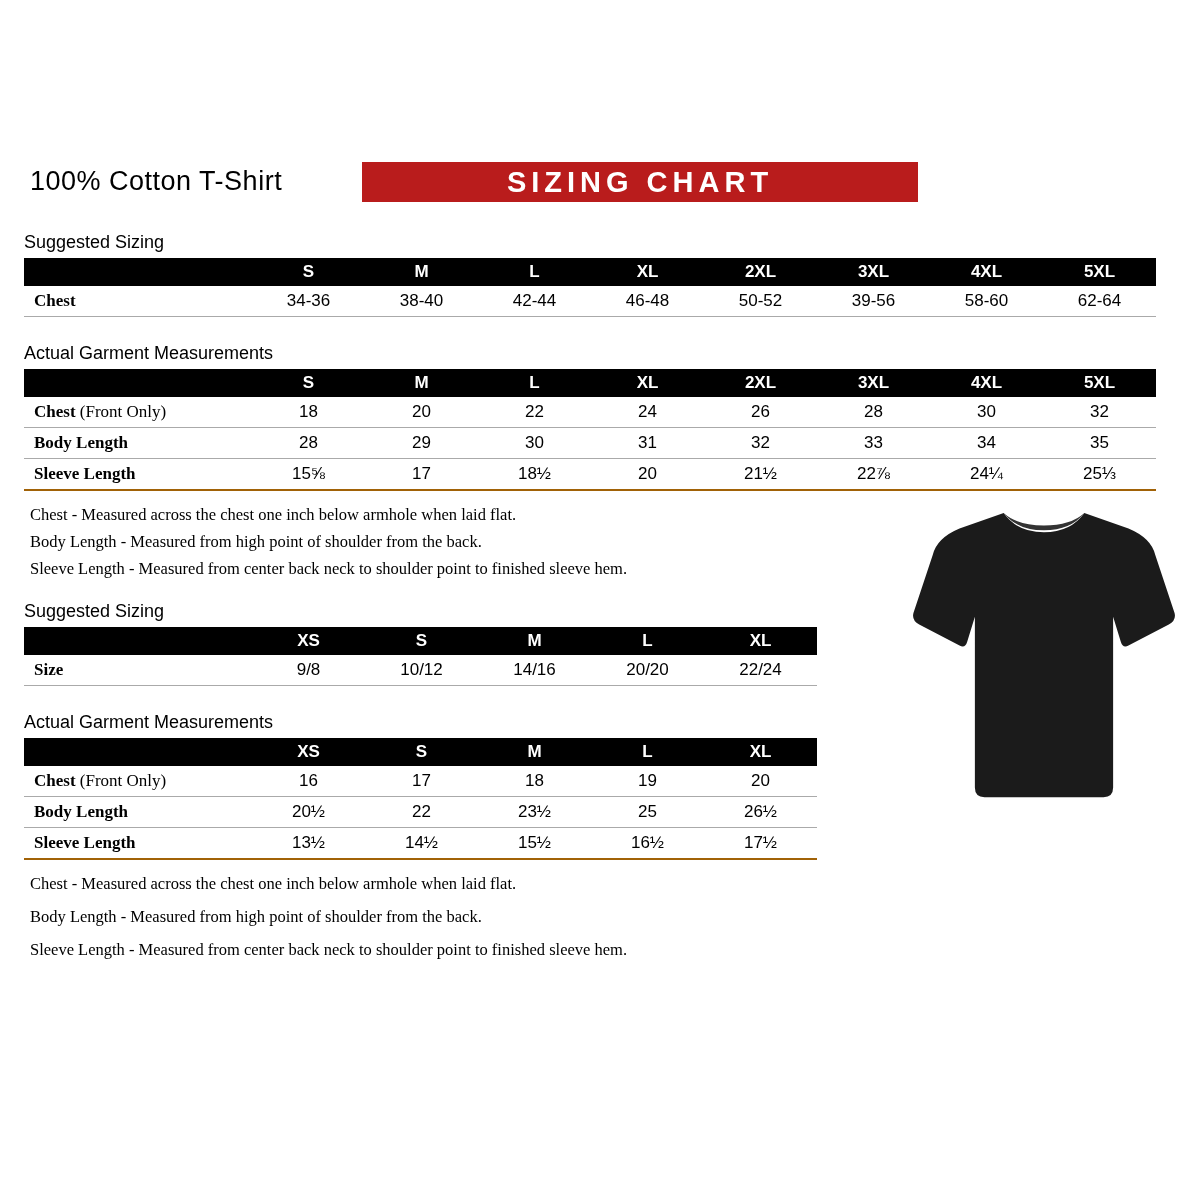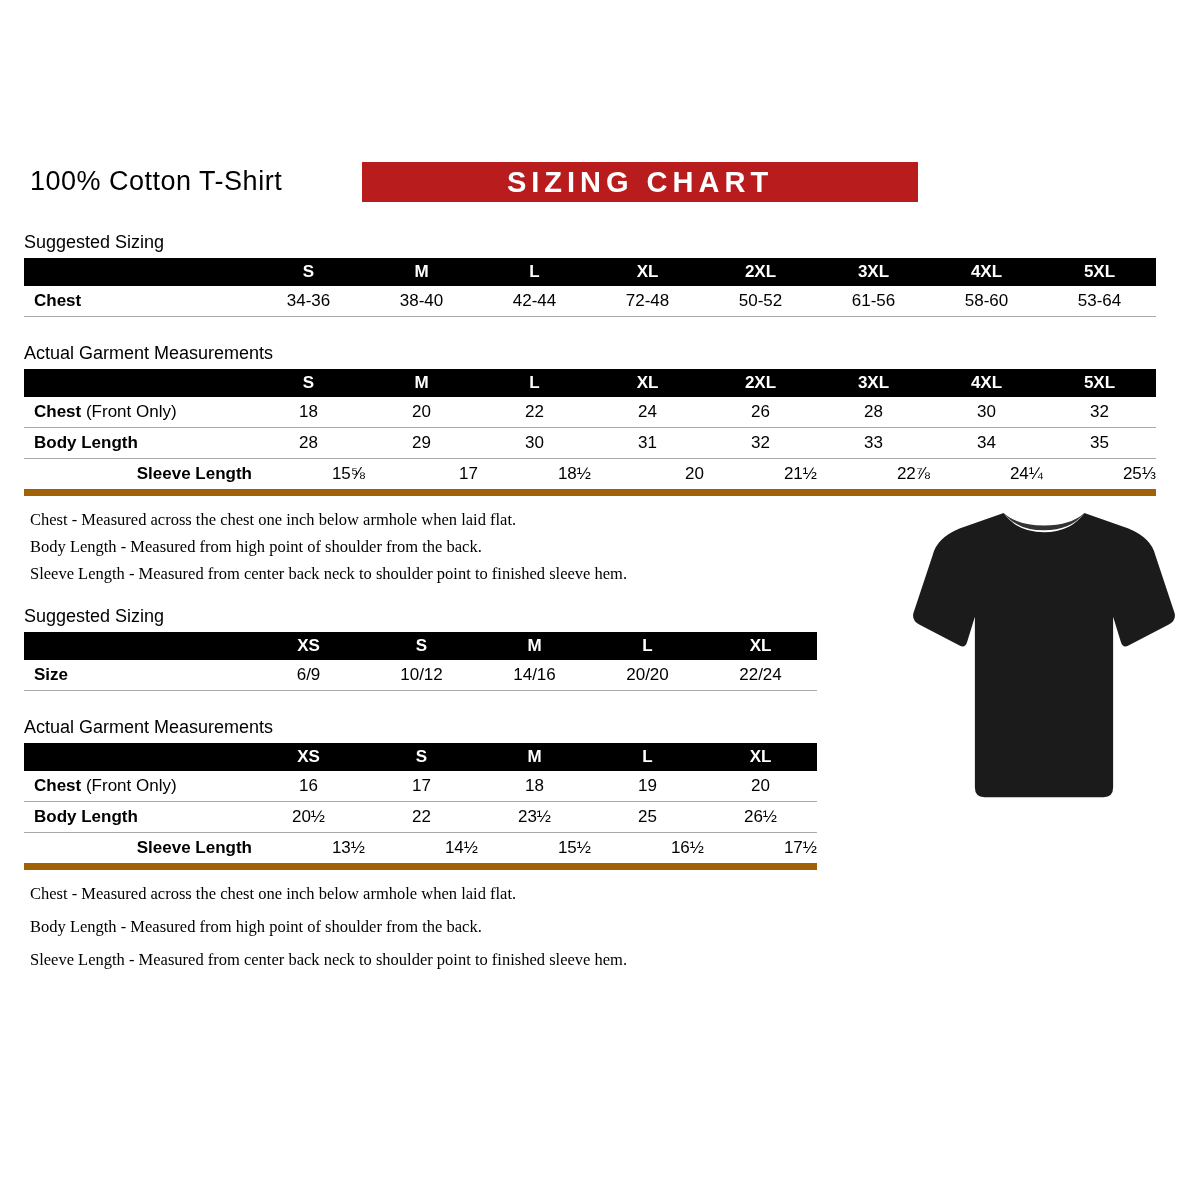--- a/index.html
+++ b/index.html
@@ -18,23 +18,23 @@
 
   table.size-table { border-collapse:collapse; table-layout:fixed; }
   table.adult-table { width:1132px; }
   table.youth-table { width:793px; }
   col.c-label { width:228px; }
   col.c-val { width:113px; }
   .size-table thead th { background:#000; color:#fff; font-size:17px; font-weight:bold;
                          text-align:center; padding:4px 0; }
   .size-table tbody td { font-size:17px; text-align:center; padding:5px 0;
                          border-bottom:1px solid #aaa; }
-  .size-table tbody td.rowlabel { text-align:left; padding-left:10px; font-weight:bold; }
+  .size-table tbody td.rowlabel { text-align:left; padding-left:10px; font-weight:bold;font-family:Liberation Serif, serif; }
   .size-table tbody td.rowlabel .reg { font-weight:400;margin-top:40px; }
-  .size-table.heavy-bottom tbody tr:last-child td { border-bottom:7px solid #a16207;text-align:right; }
+  .size-table.heavy-bottom tbody tr:last-child td { border-bottom:2px solid #a16207; }
 
   .notes { margin-top:14px;font-family:Liberation Serif, serif; }
   .note { font-size:16.5px; margin:7px 0; padding-left:6px; }
   .notes.wide .note { margin:13px 0; }
 
   .youth-title { font-size:25px; font-weight:bold; margin:18px 0 6px 0; padding-left:0; }
 
   .tshirt-wrap { position:absolute; right:12px; top:480px; width:288px; height:356px; }
   .tshirt-wrap svg { width:100%; height:100%; display:block; }
 </style>
@@ -75,25 +75,25 @@
           <th>4XL</th>
           <th>5XL</th>
         </tr>
       </thead>
       <tbody>
         <tr>
           <td class="rowlabel"><span>Chest</span></td>
           <td>34-36</td>
           <td>38-40</td>
           <td>42-44</td>
-          <td>72-48</td>
+          <td>46-48</td>
           <td>50-52</td>
-          <td>61-56</td>
+          <td>39-56</td>
           <td>58-60</td>
-          <td>53-64</td>
+          <td>62-64</td>
         </tr>
       </tbody>
     </table>
 
     <div class="section-label gap">Actual Garment Measurements</div>
 
     <table class="size-table adult-table heavy-bottom">
       <colgroup>
           <col class="c-label">
           <col class="c-val">
@@ -179,21 +179,21 @@
           <th>XS</th>
           <th>S</th>
           <th>M</th>
           <th>L</th>
           <th>XL</th>
         </tr>
       </thead>
       <tbody>
         <tr>
           <td class="rowlabel"><span>Size</span></td>
-          <td>6/9</td>
+          <td>9/8</td>
           <td>10/12</td>
           <td>14/16</td>
           <td>20/20</td>
           <td>22/24</td>
         </tr>
       </tbody>
     </table>
 
     <div class="section-label gap">Actual Garment Measurements</div>
 

